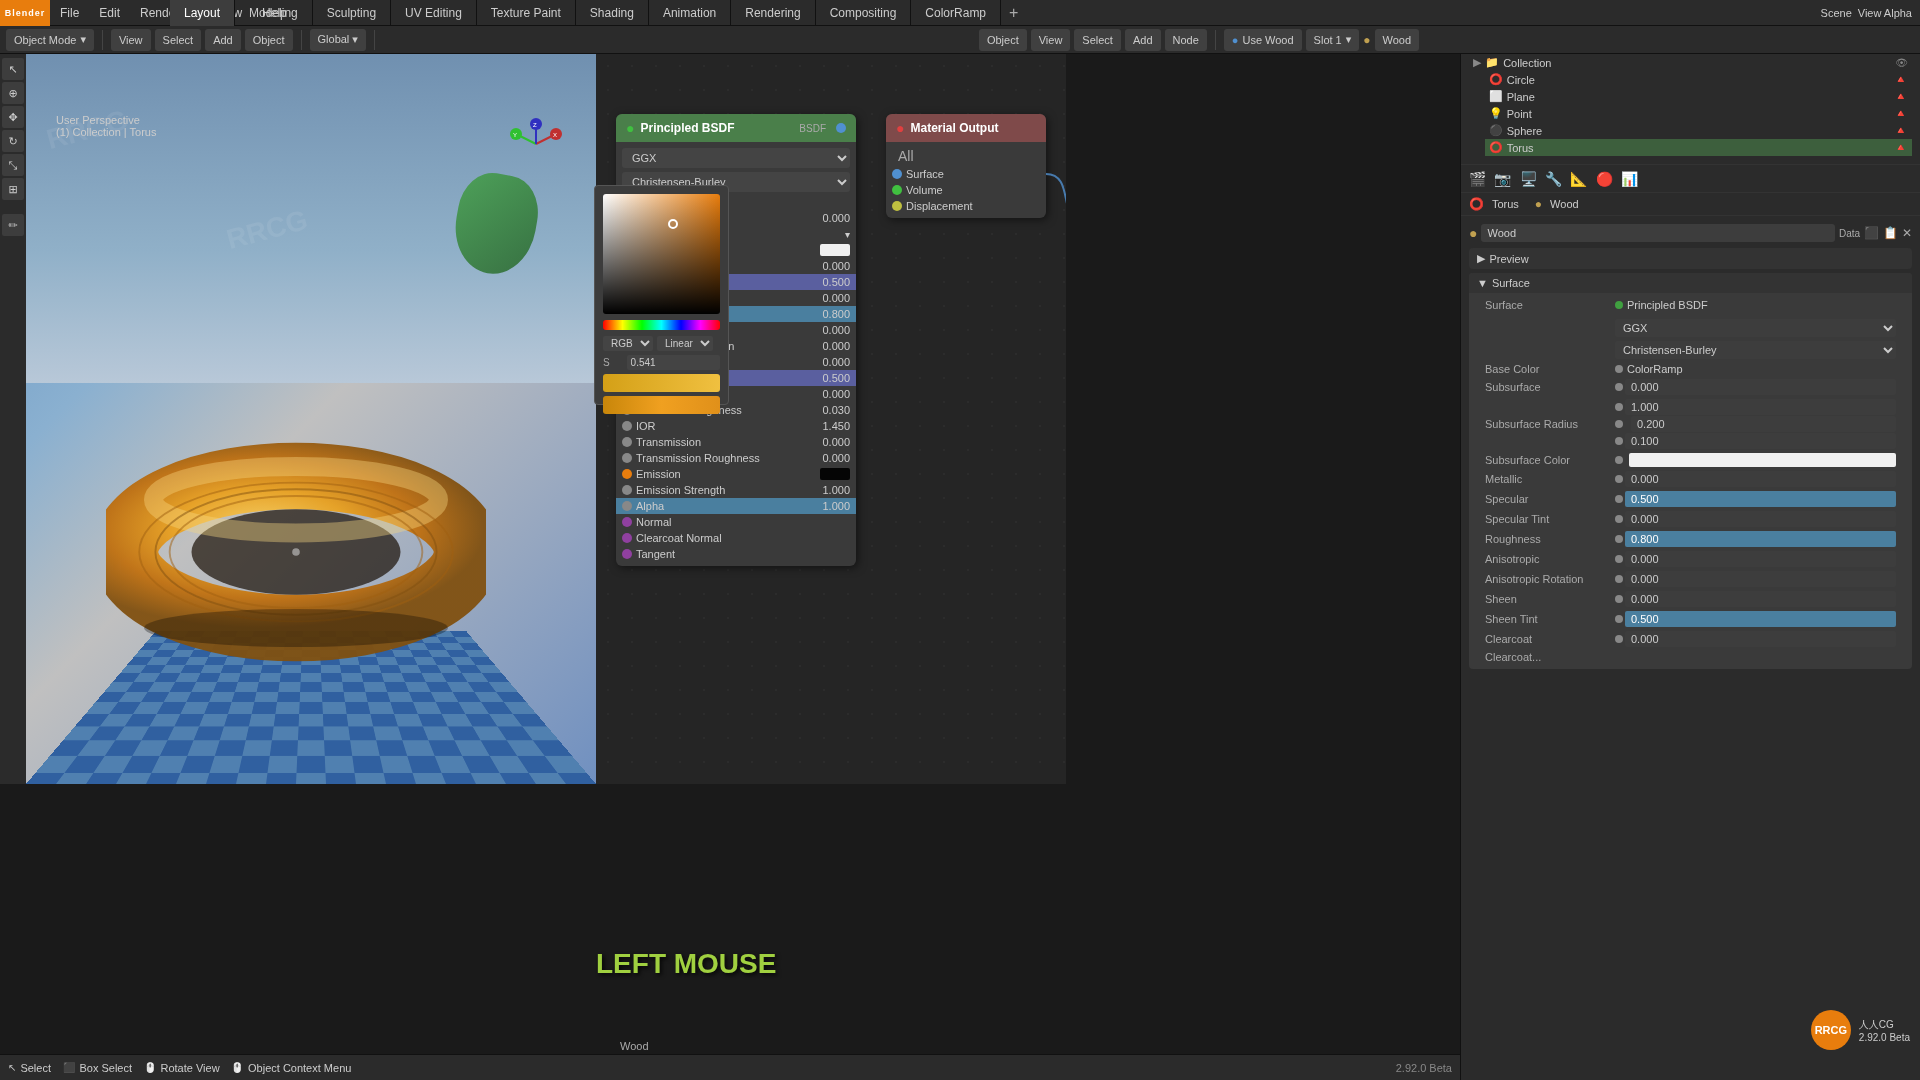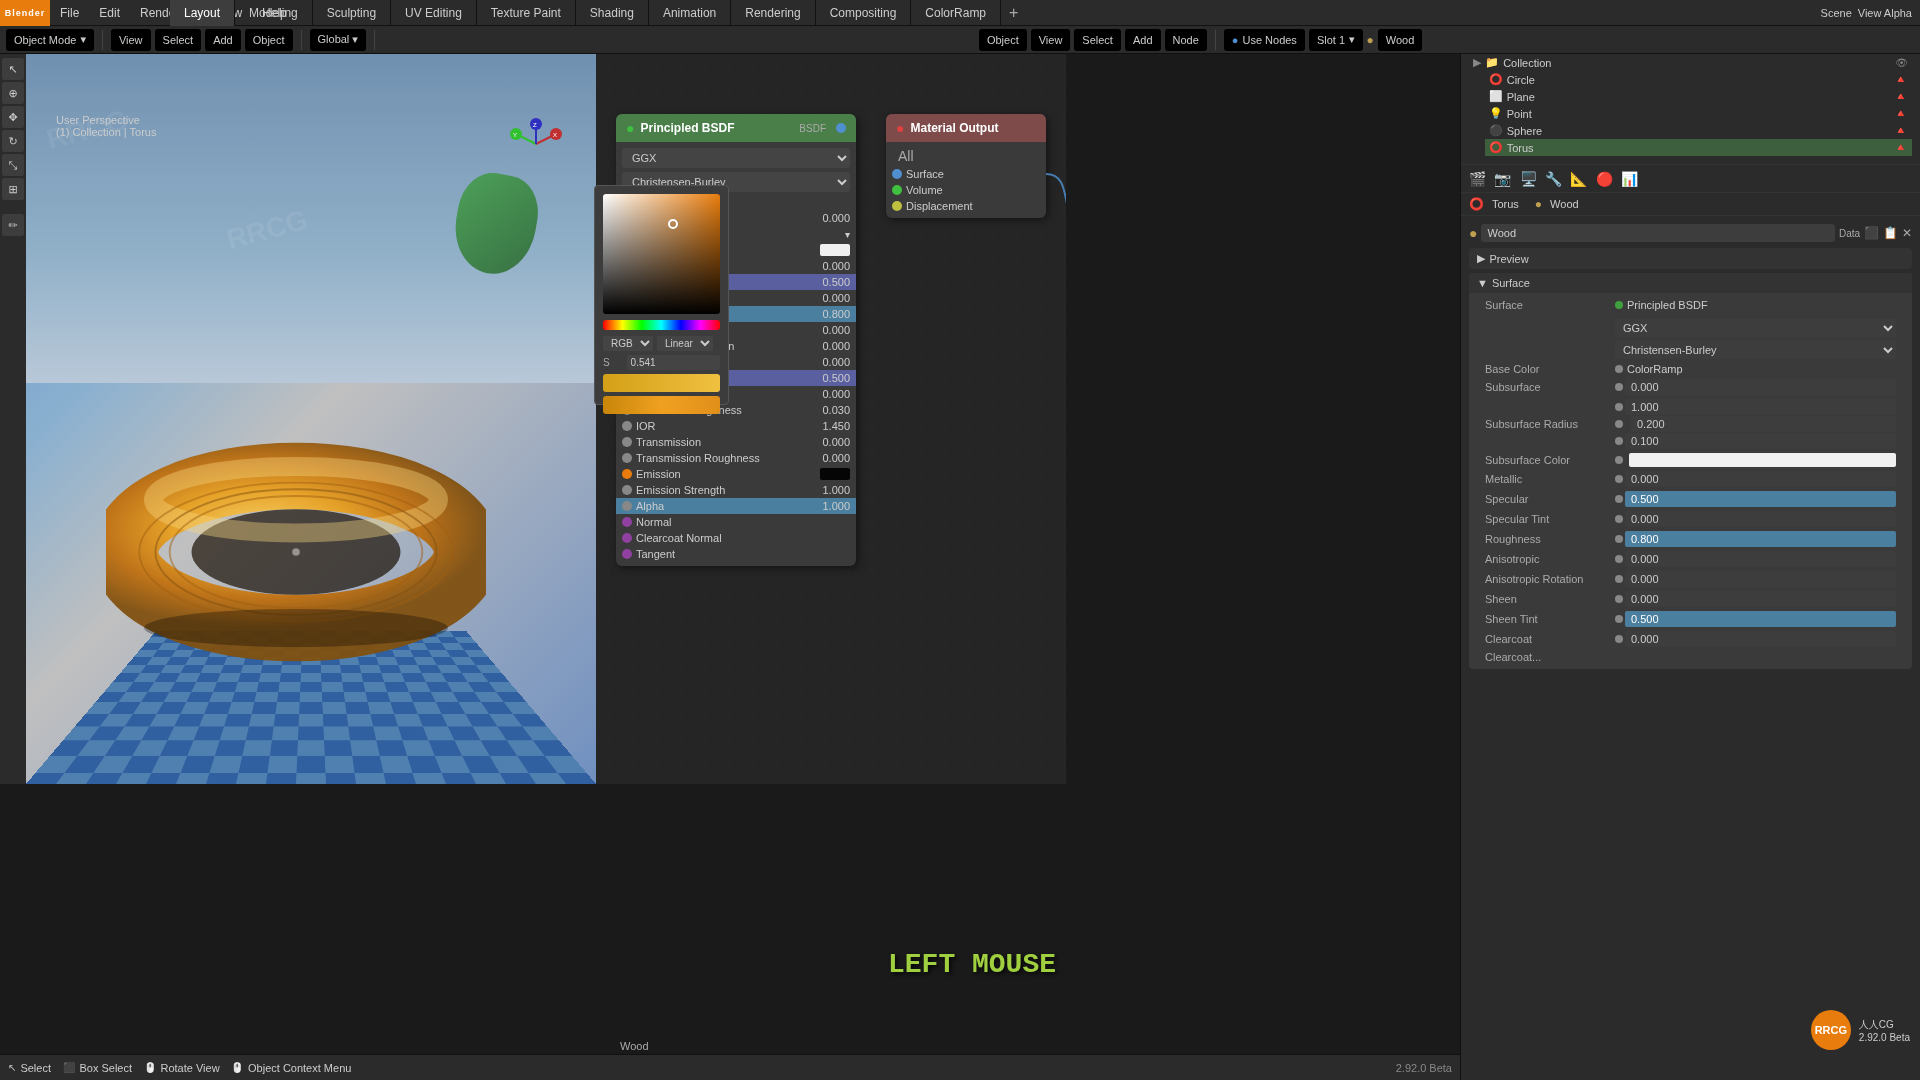--- a/index.html
+++ b/index.html
@@ -32,21 +32,21 @@
     .ws-tab.active { background: #3d3d3d; color: white; }
     .ws-tab-add { padding: 0 8px; color: #aaa; cursor: pointer; font-size: 16px; }
 
     
     #toolbar2 {
       position: absolute; top: 26px; left: 0; width: 1920px; height: 28px;
       background: #2b2b2b; display: flex; align-items: center; z-index: 100;
       border-bottom: 1px solid #111; gap: 4px; padding: 0 6px;
     }
     .tb-btn {
-      padding: 2px 8px; background: #000000; border: none; color: #ccc;
+      padding: 2px 8px; background: #404040; border: none; color: #ccc;
       cursor: pointer; font-size: 11px; border-radius: 3px; height: 22px;
       display: flex; align-items: center; gap: 4px;
     }
     .tb-separator { width: 1px; height: 20px; background: #444; margin: 0 4px; }
 
     
     #viewport {
       position: absolute; top: 54px; left: 0; width: 596px; height: 730px;
       background: #4a4a4a; overflow: hidden;
     }
@@ -223,21 +223,21 @@
     #bottom-bar {
       position: absolute; bottom: 0; left: 0; width: 1460px; height: 26px;
       background: #2b2b2b; display: flex; align-items: center;
       padding: 0 8px; gap: 12px; border-top: 1px solid #111; z-index: 100;
     }
     .bb-item { display: flex; align-items: center; gap: 4px; font-size: 11px; color: #ccc; cursor: pointer; }
 
     
     #left-mouse-overlay {
       position: absolute; bottom: 100px; left: 596px; width: 460px;
-      text-align: right; z-index: 200; font-family: Liberation Mono, monospace;
+      text-align: left; z-index: 200;
     }
     .lm-text {
       font-size: 28px; font-weight: bold; color: #a0d040;
       text-shadow: 2px 2px 4px rgba(0,0,0,0.8);
     }
 
     
     #wood-label {
       position: absolute; bottom: 28px; left: 620px; font-size: 11px; color: #aaa;
       z-index: 100;
@@ -341,21 +341,21 @@
 
   <div style="margin-left: 596px; display:flex; gap:4px; align-items:center;">
     <button class="tb-btn">Object</button>
     <button class="tb-btn">View</button>
     <button class="tb-btn">Select</button>
     <button class="tb-btn">Add</button>
     <button class="tb-btn">Node</button>
     <div class="tb-separator"></div>
     <button class="tb-btn">
       <span style="color:#5090d0;">●</span> 
-        <span>Use Nodes</span>
+        <span>Use Wood</span>
     </button>
     <button class="tb-btn"><span>Slot 1</span> ▾</button>
     <div style="display:flex;align-items:center;gap:4px;">
       <span style="color:#c0a050;font-size:12px;">●</span>
       <button class="tb-btn">
           <span>Wood</span>
         </button>
     </div>
   </div>
 </div>

